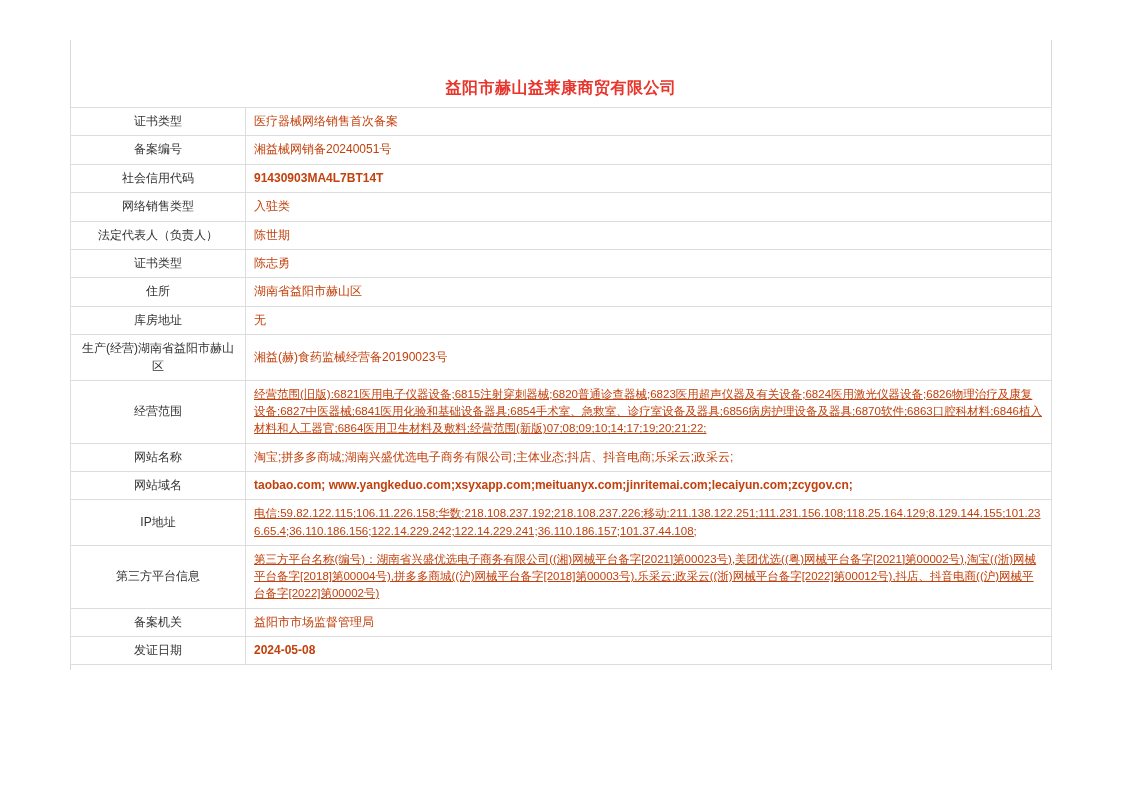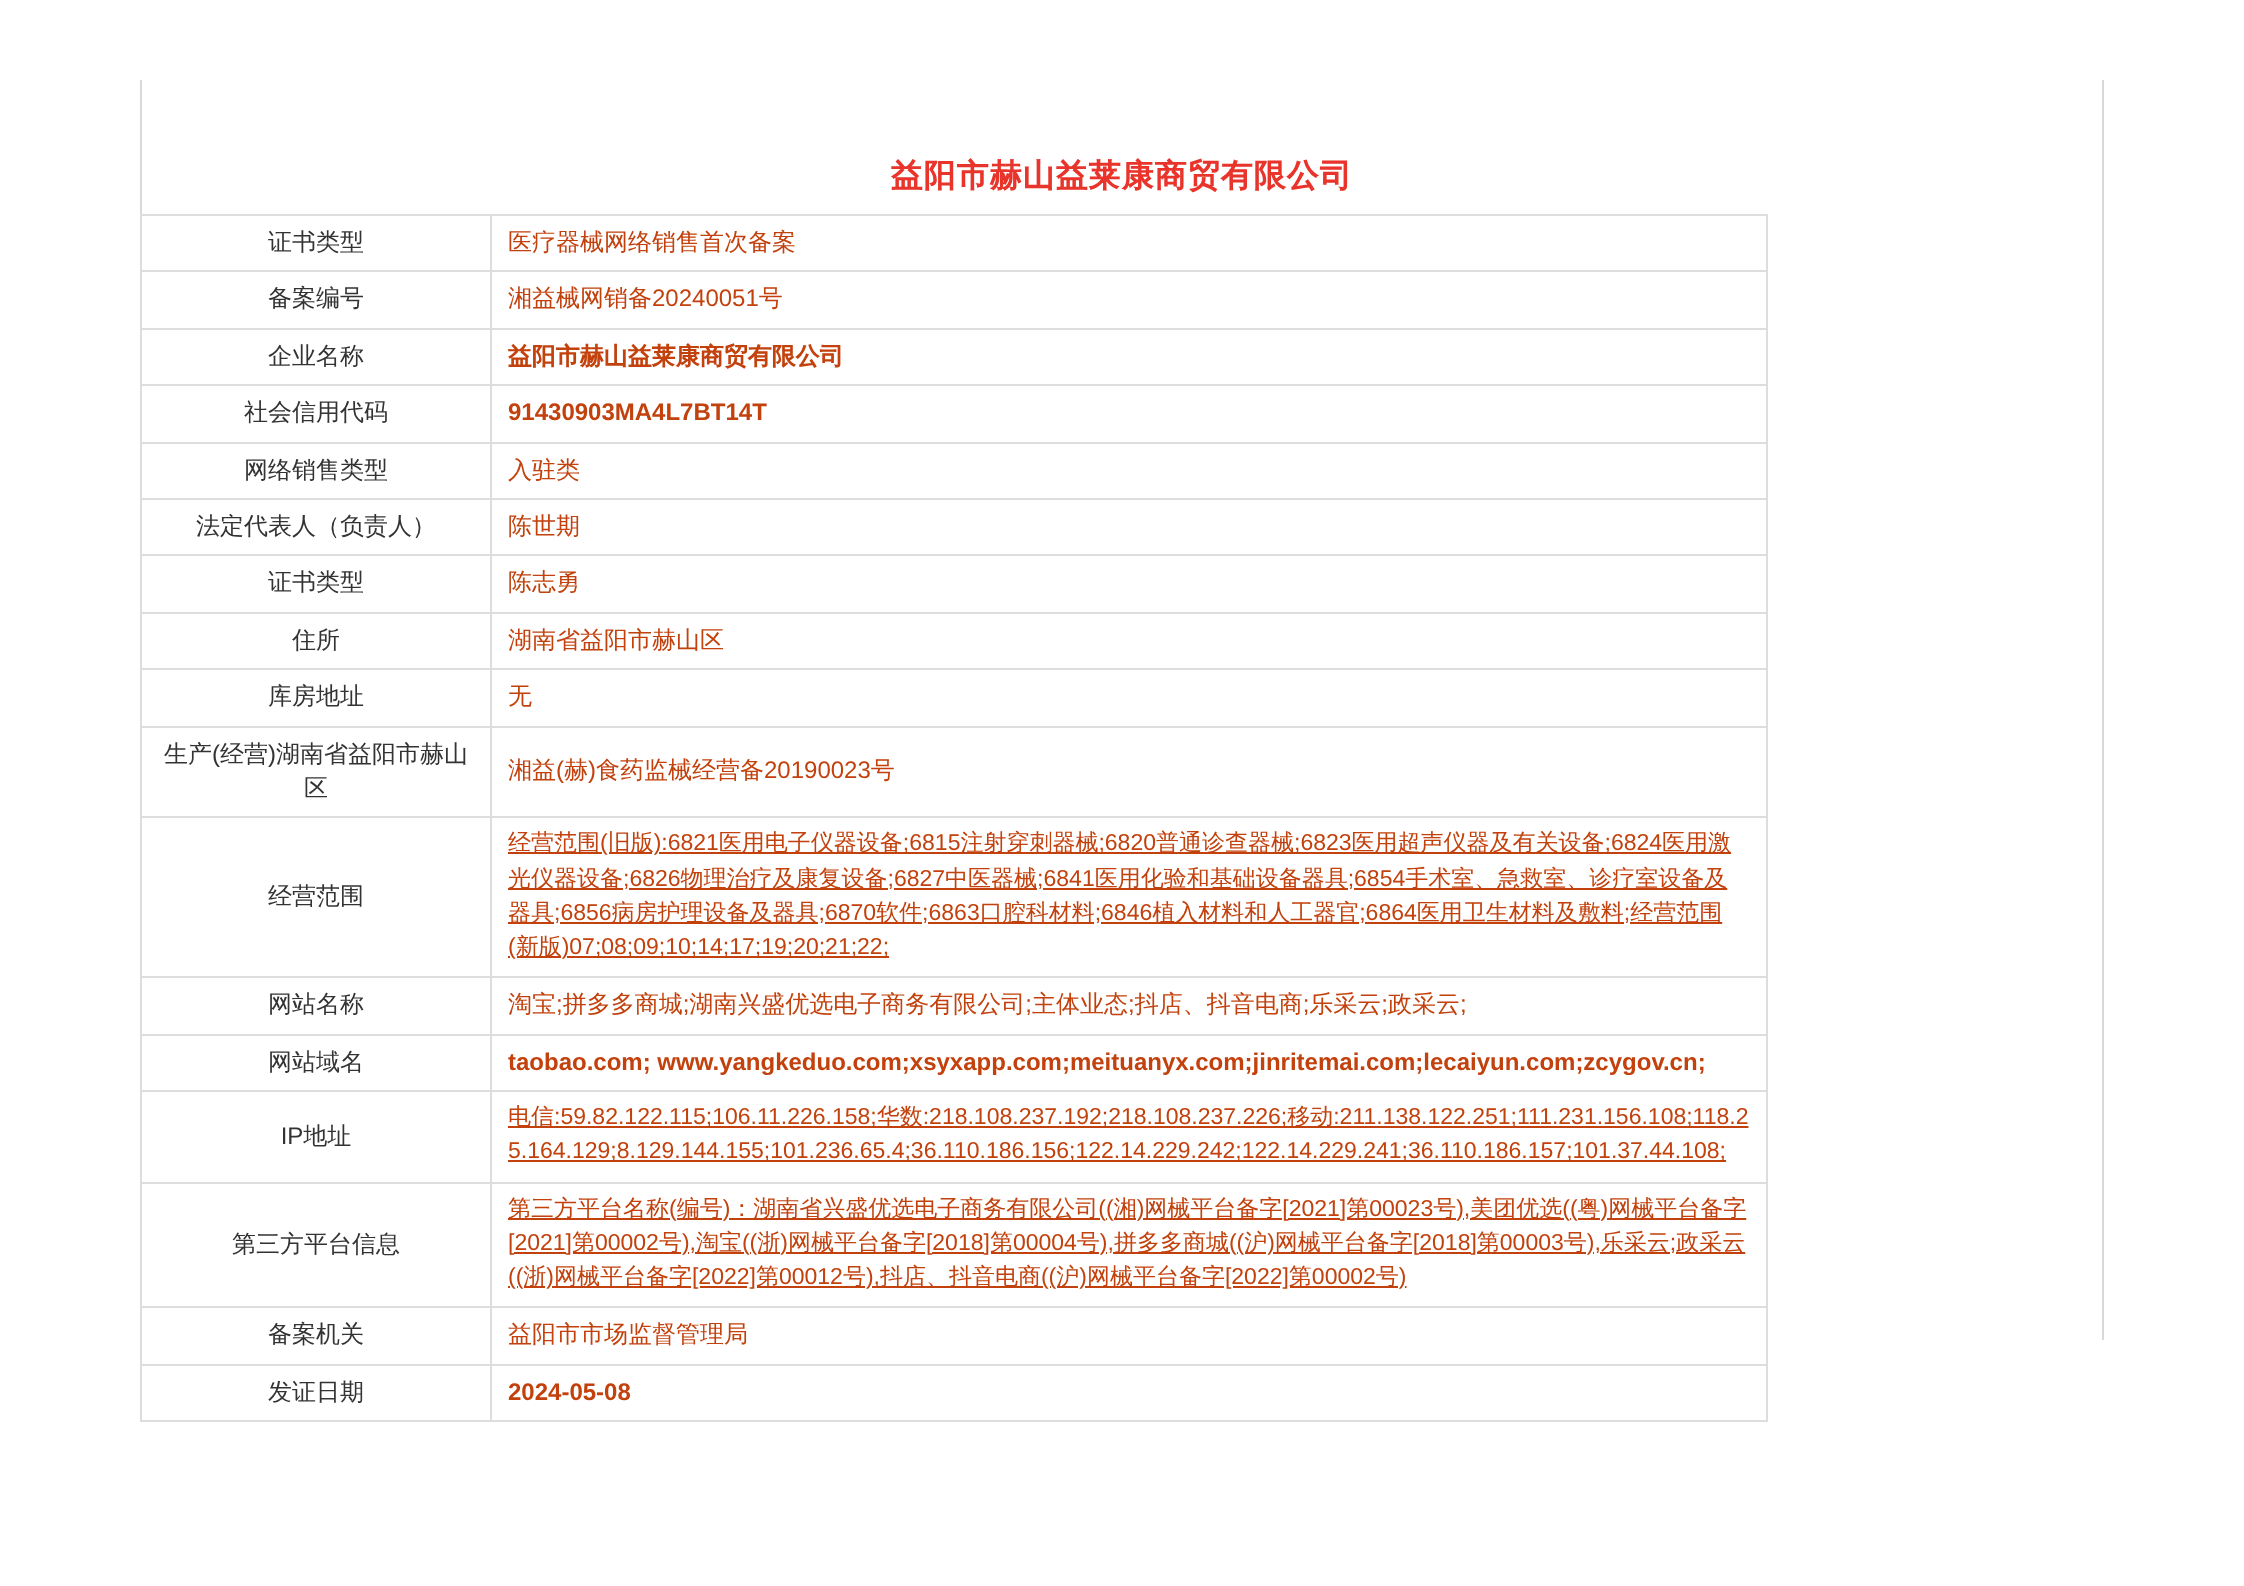--- a/index.html
+++ b/index.html
@@ -39,21 +39,21 @@
     font-size: 16px;
     font-weight: bold;
     color: #e8342a;
     letter-spacing: 0.5px;
     font-family: "Liberation Sans", "DejaVu Sans", sans-serif;
   }
   table.info {
     position: absolute;
     left: 70px;
     top: 107px;
-    width: 814px;
+    width: 982px;
     border-collapse: collapse;
     table-layout: fixed;
     font-size: 12px;
   }
   table.info td {
     border: 1px solid #dddddd;
     padding: 5px 8px;
     vertical-align: middle;
     line-height: 1.45;
     word-break: break-all;
@@ -95,24 +95,20 @@
       <tr>
         <td class="label">证书类型</td>
         <td class="value">医疗器械网络销售首次备案</td>
       </tr>
 
       <tr>
         <td class="label">备案编号</td>
         <td class="value">湘益械网销备20240051号</td>
       </tr>
 
-      <tr>
-        <td class="label">企业名称</td>
-        <td class="value bold">益阳市赫山益莱康商贸有限公司</td>
-      </tr>
 
       <tr>
         <td class="label">社会信用代码</td>
         <td class="value bold">91430903MA4L7BT14T</td>
       </tr>
 
       <tr>
         <td class="label">网络销售类型</td>
         <td class="value">入驻类</td>
       </tr>

